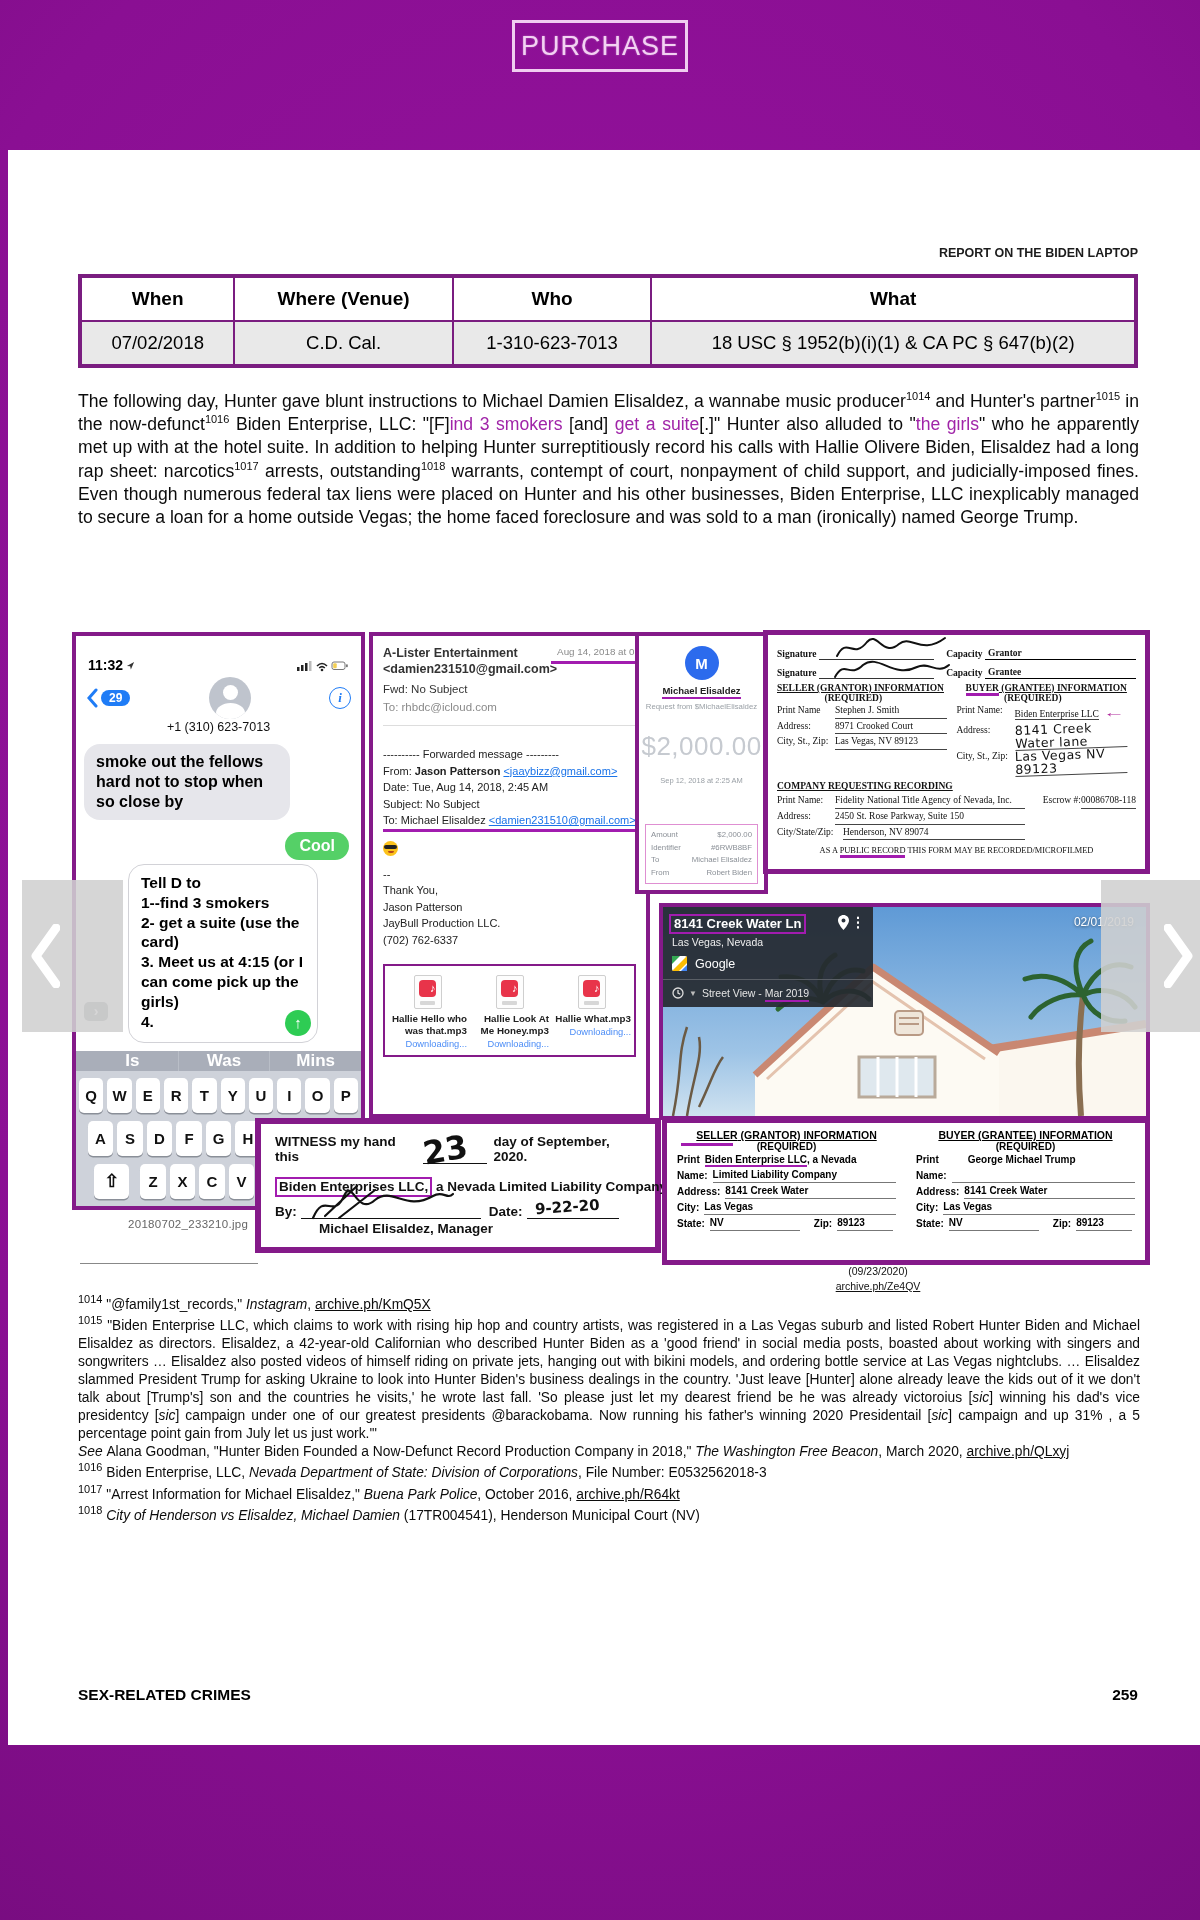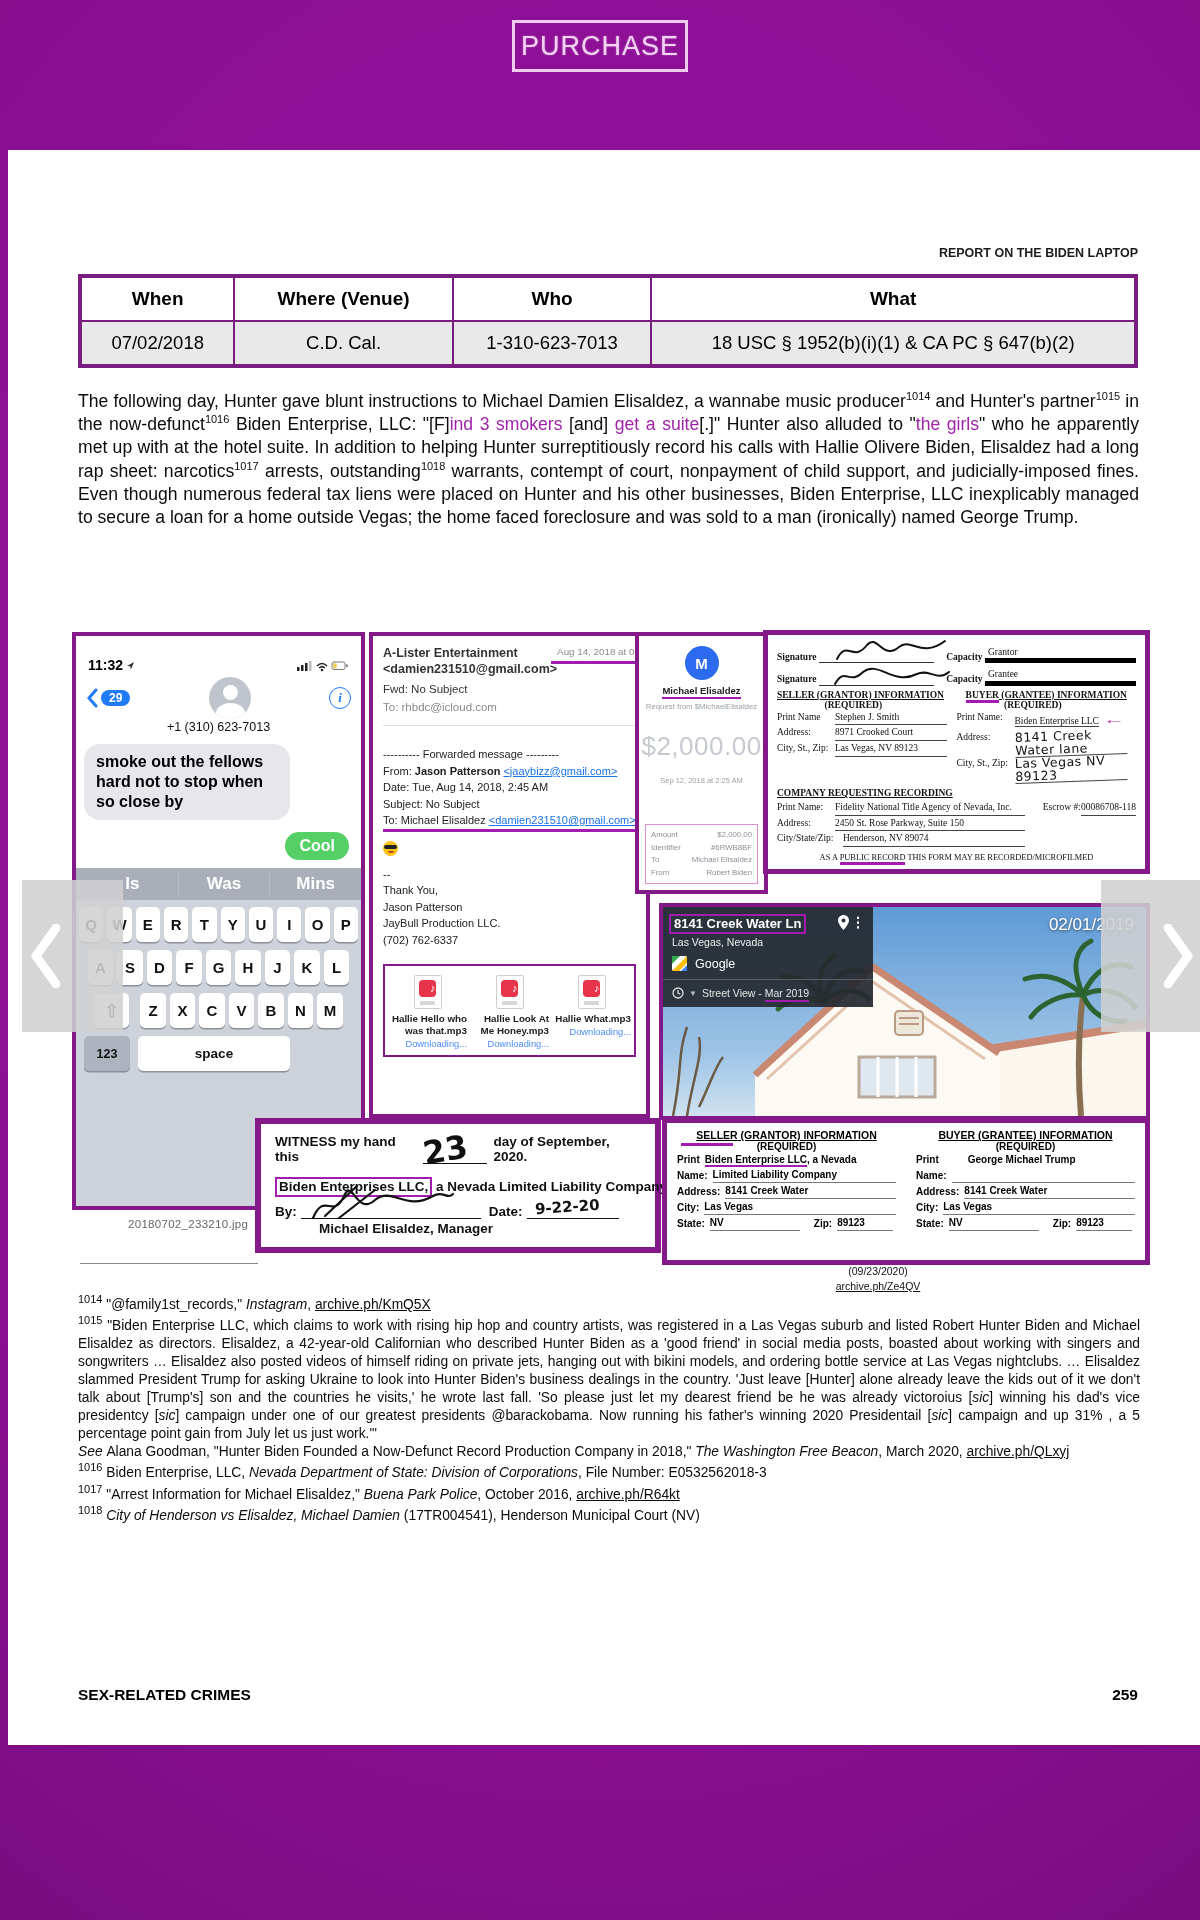--- a/index.html
+++ b/index.html
@@ -104,21 +104,21 @@
   .pay-details{margin-top:auto;width:100%;border:1.5px solid #df8fd2;padding:4px 5px;text-align:left;box-sizing:border-box;}
   .pay-row{display:flex;justify-content:space-between;font-size:7.8px;color:#8b9097;line-height:1.6;}
   
   .deed{left:755px;top:0;width:387px;height:244px;border-width:5px;padding:6px 9px;font-family:"Liberation Serif",serif;
     color:#111;font-size:9.5px;}
   .deed-intro{font-weight:700;font-size:10.4px;line-height:1.3;}
   .sig-row{display:flex;margin-top:5px;align-items:flex-end;line-height:1.3;}
   .b{font-weight:700;}
   .sig-line{flex:1;border-bottom:1px solid #333;position:relative;height:13px;margin:0 12px 0 3px;}
   .sig-line svg{position:absolute;left:14px;bottom:-3px;overflow:visible;}
-  .cap-val{border-bottom:5px solid #000000;width:148px;padding-left:3px;font-weight:400;}
+  .cap-val{border-bottom:1px solid #000000;width:148px;padding-left:3px;font-weight:700;}
   .deed-cols{display:flex;margin-top:4px;}
   .deed-col{width:50%;}
   .deed-col-h{font-weight:700;text-decoration:underline;}
   .pub{position:relative;display:inline-block;}
   .pub::after{content:"";position:absolute;left:0;right:0;bottom:-3px;height:3px;background:#a21caf;}
   .req{font-weight:700;text-align:center;width:85%;}
   .deed-row{display:flex;line-height:1.55;}
   .deed-lab{width:58px;flex-shrink:0;}
   .deed-val{border-bottom:1px solid #444;flex:1;margin-right:10px;}
   .hand{font-family:"DejaVu Sans",sans-serif;display:inline-block;transform:rotate(-2deg);letter-spacing:.5px;
@@ -133,21 +133,21 @@
     color:#fff;padding:7px 9px 8px;z-index:2;}
   .sv-addr{font-size:13px;font-weight:700;border:2px solid #a21caf;display:inline-block;padding:0 3px 1px;margin-left:-3px;}
   .sv-city{font-size:10.5px;margin-top:2px;color:#eee;}
   .sv-google{display:flex;align-items:center;gap:8px;margin-top:8px;font-size:12.5px;color:#fff;}
   .sv-div{border-top:1px solid #5a5f66;margin:8px -9px 0;}
   .sv-time{display:flex;align-items:center;gap:5px;margin-top:7px;font-size:10.5px;color:#e4e4e4;}
   .sv-caret{font-size:8px;color:#bbb;}
   .sv-date{border-bottom:2.5px solid #a21caf;padding-bottom:1px;}
   .sv-pin{position:absolute;right:24px;top:8px;}
   .sv-dots{position:absolute;right:8px;top:7px;color:#fff;font-size:14px;font-weight:700;}
-  .sv-capture{position:absolute;right:12px;top:8px;color:#fff;font-size:17px;z-index:2;text-shadow:0 1px 3px rgba(0,0,0,.55);}
+  .sv-capture{position:absolute;right:12px;top:8px;color:#fff;font-size:12px;z-index:2;text-shadow:0 1px 3px rgba(0,0,0,.55);}
   
   .witness{left:247px;top:488px;width:406px;height:135px;border-width:6px;padding:10px 14px 8px;font-size:13.5px;
     color:#111;z-index:5;}
   .wit-l1{display:flex;align-items:flex-end;font-weight:600;}
   .wit-blank{position:relative;width:64px;border-bottom:1.5px solid #111;height:1.1em;margin:0 6px;flex-shrink:0;}
   .hand-day{position:absolute;left:0;bottom:-6px;font-size:32px;font-family:"DejaVu Sans",sans-serif;
     transform:rotate(-10deg);font-weight:600;}
   .wit-l2{margin-top:15px;font-weight:700;font-size:13.5px;white-space:nowrap;}
   .boxed{border:2.5px solid #a21caf;padding:0 2px 1px;}
   .wit-l3{display:flex;align-items:flex-end;margin-top:9px;font-weight:600;}
@@ -245,20 +245,33 @@
               </svg>
             <span class="badge">29</span>
           </span>
           <span class="ph-avatar"></span>
           <span class="ph-info">i</span>
         </div>
         <div class="ph-contact">+1 (310) 623-7013</div>
         <div class="ph-msgs">
           <div class="bubble-gray">smoke out the fellows hard not to stop when so close by</div>
           <div class="bubble-green">Cool</div>
+          <div class="compose-row">
+            <span class="expand-btn">›</span>
+            <div class="compose">
+              <div>
+                  <div>Tell D to</div>
+                  <div>1--find 3 smokers</div>
+                  <div>2- get a suite (use the card)</div>
+                  <div>3. Meet us at 4:15 (or I can come pick up the girls)</div>
+                  <div>4.</div>
+                </div>
+              <span class="send-btn">↑</span>
+            </div>
+          </div>
         </div>
         <div class="ph-predictive">
           <span>Is</span>
           <span>Was</span>
           <span>Mins</span>
         </div>
         <div class="ph-kb">
           <div class="kb-row">
               <span class="key">Q</span>
               <span class="key">W</span>

